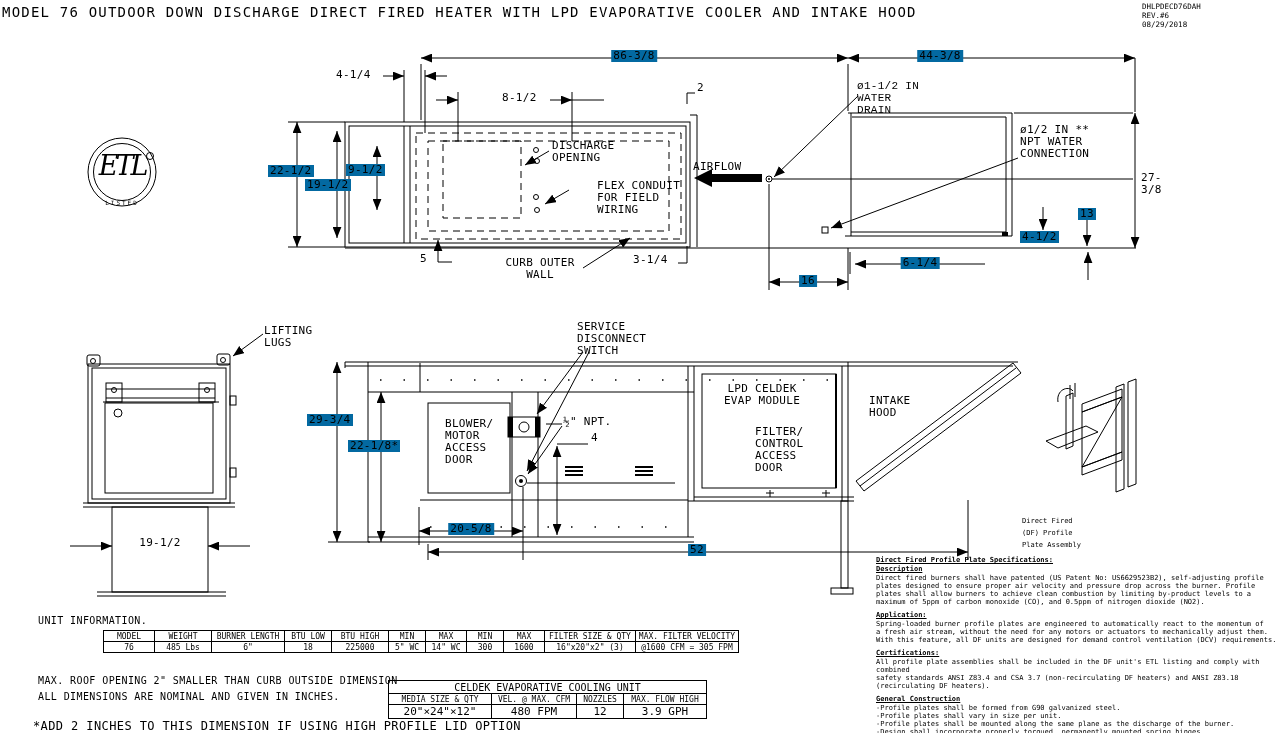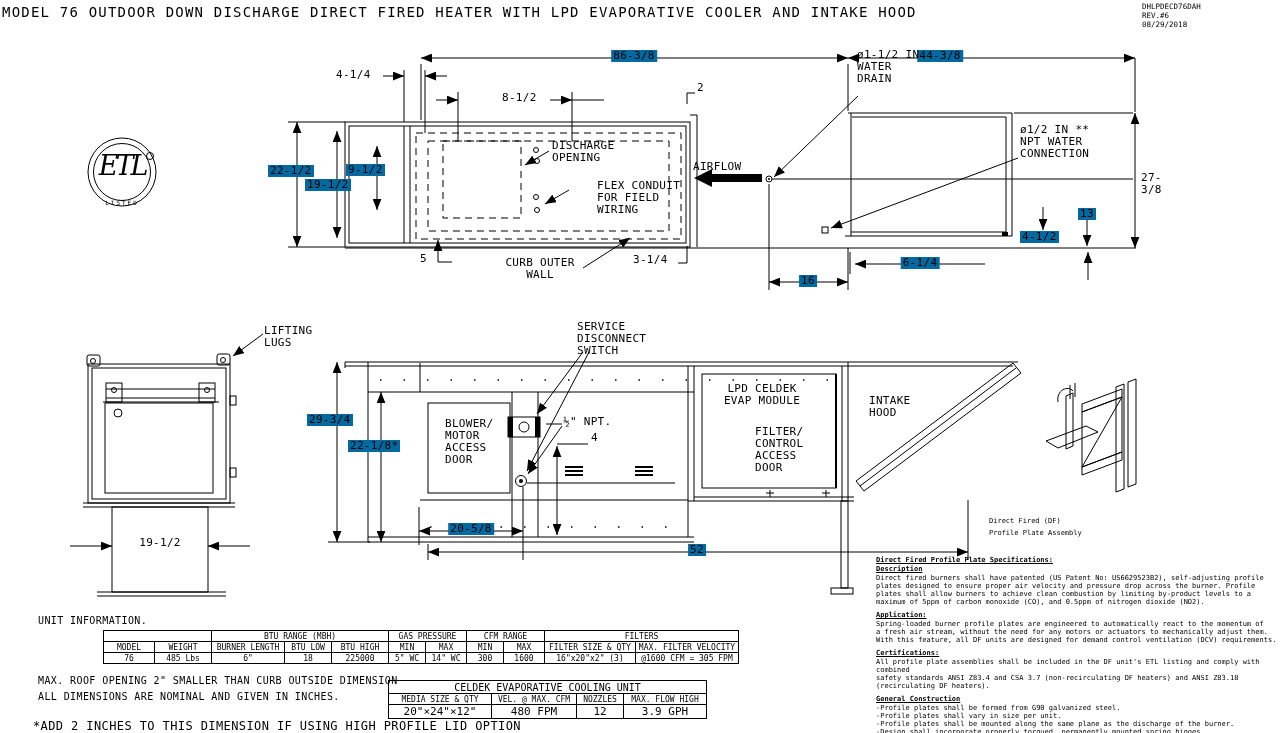--- a/index.html
+++ b/index.html
@@ -263,21 +263,21 @@
 <div class="lb bg" style="left:305px;top:179px;">19-1/2</div>
 <div class="lb bg" style="left:346px;top:164px;">9-1/2</div>
 <div class="lb" style="left:420px;top:253px;">5</div>
 <div class="lb" style="left:633px;top:254px;">3-1/4</div>
 <div class="lb" style="left:552px;top:140px;">DISCHARGE
 OPENING</div>
 <div class="lb" style="left:597px;top:180px;">FLEX CONDUIT
 FOR FIELD
 WIRING</div>
 <div class="lb" style="left:693px;top:161px;">AIRFLOW</div>
-<div class="lb" style="left:857px;top:49px;">ø1-1/2 IN
+<div class="lb" style="left:857px;top:80px;font-family:Liberation Mono, monospace;">ø1-1/2 IN
 WATER
 DRAIN</div>
 <div class="lb" style="left:1020px;top:124px;">ø1/2 IN **
 NPT WATER
 CONNECTION</div>
 <div class="lb" style="left:1141px;top:172px;">27-3/8</div>
 <div class="lb bg" style="left:1078px;top:208px;">13</div>
 <div class="lb bg" style="left:1020px;top:231px;">4-1/2</div>
 <div class="lb c bg" style="left:920px;top:257px;">6-1/4</div>
 <div class="lb c bg" style="left:808px;top:275px;">16</div>
@@ -301,32 +301,25 @@
 <div class="lb c" style="left:762px;top:383px;">LPD CELDEK
 EVAP MODULE</div>
 <div class="lb" style="left:755px;top:426px;">FILTER/
 CONTROL
 ACCESS
 DOOR</div>
 <div class="lb" style="left:869px;top:395px;">INTAKE
 HOOD</div>
 <div class="lb c bg" style="left:471px;top:523px;">20-5/8</div>
 <div class="lb c bg" style="left:697px;top:544px;">52</div>
-<div class="lb cap" style="left:989px;top:515px;">Direct Fired (DF) Profile Plate Assembly</div>
+<div class="lb cap" style="left:1022px;top:515px;">Direct Fired (DF) Profile Plate Assembly</div>
 
 <div class="lb note10" style="left:38px;top:615px;">UNIT INFORMATION.</div>
 <table id="unit-table">
   <tbody>
-        <tr>
-    <td colspan="2"></td>
-    <td colspan="3">BTU RANGE (MBH)</td>
-    <td colspan="2">GAS PRESSURE</td>
-    <td colspan="2">CFM RANGE</td>
-    <td colspan="2">FILTERS</td>
-  </tr>
   <tr>
     <td style="width:48px">MODEL</td>
     <td style="width:54px">WEIGHT</td>
     <td style="width:70px">BURNER LENGTH</td>
     <td style="width:44px">BTU LOW</td>
     <td style="width:54px">BTU HIGH</td>
     <td style="width:34px">MIN</td>
     <td style="width:38px">MAX</td>
     <td style="width:34px">MIN</td>
     <td style="width:38px">MAX</td>

